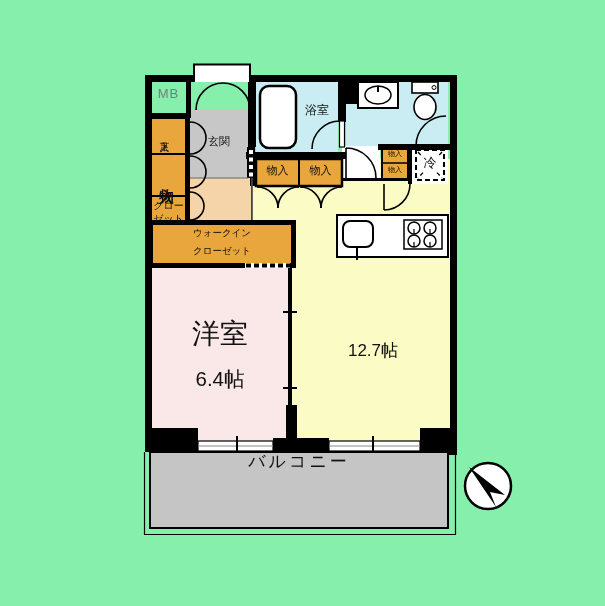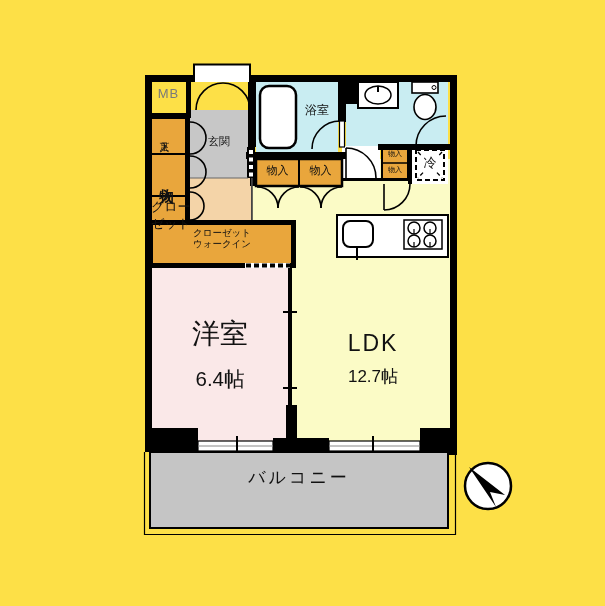--- a/index.html
+++ b/index.html
@@ -1,16 +1,16 @@
 <!DOCTYPE html>
 <html><head>
 <meta charset="utf-8">
 <style>
   html,body{margin:0;padding:0;background:#fff;}
-  #canvas{position:relative;width:605px;height:606px;background:#fde047;overflow:hidden;
+  #canvas{position:relative;width:605px;height:606px;background:#86efac;overflow:hidden;
           font-family:"Liberation Sans","DejaVu Sans",sans-serif;color:#111;}
   #plan-svg{position:absolute;left:0;top:0;}
   .lbl{position:absolute;text-align:center;line-height:1.15;color:#111;white-space:nowrap;}
   .vert{writing-mode:vertical-rl;text-orientation:upright;white-space:normal;line-height:1;}
 </style>
 </head>
 <body>
 <div id="canvas">
 
 <svg id="plan-svg" width="605" height="606" viewBox="0 0 605 606">
@@ -153,34 +153,33 @@
     <circle cx="488" cy="486" r="23" fill="#fff" stroke="#000" stroke-width="2.5"></circle>
     <polygon points="469,467 505,495 490,492 496,507" fill="#000"></polygon>
   </g>
 </svg>
 
 <div class="lbl" style="left:151px;top:87px;width:35px;font-size:13px;color:#7a7a7a;letter-spacing:1px;">MB</div>
 <div class="lbl" style="left:192px;top:135px;width:54px;font-size:11px;">玄関</div>
 <div class="lbl" style="left:294px;top:104px;width:46px;font-size:12px;">浴室</div>
 <div class="lbl vert" style="left:160px;top:116px;height:38px;font-size:9.5px;">下足入</div>
 <div class="lbl vert" style="left:159px;top:158px;height:38px;font-size:14.5px;font-weight:bold;">物入</div>
-<div class="lbl" style="left:151px;top:199px;width:35px;font-size:13px;line-height:1.3;"><span>クロー</span><br>
+<div class="lbl" style="left:151px;top:199px;width:35px;font-size:10px;line-height:1.3;"><span>クロー</span><br>
      <span>ゼット</span></div>
 <div class="lbl" style="left:256px;top:164px;width:43px;font-size:11px;">物入</div>
 <div class="lbl" style="left:299px;top:164px;width:43px;font-size:11px;">物入</div>
 <div class="lbl" style="left:382px;top:150px;width:26px;font-size:7px;">物入</div>
 <div class="lbl" style="left:382px;top:166px;width:26px;font-size:7px;">物入</div>
 <div class="lbl" style="left:421px;top:156px;width:18px;font-size:13px;background:#fff;">冷</div>
 <div class="lbl" style="left:153px;top:228px;width:138px;font-size:9.5px;">
+  <div style="margin-bottom:7px;">ウォークイン</div>
   <div>クローゼット</div>
-  <div style="margin-bottom:7px;">ウォークイン</div>
 </div>
 <div class="lbl" style="left:150px;top:318px;width:140px;">
   <div style="font-size:28px;">洋室</div>
   <div style="font-size:20.5px;margin-top:17px;">6.4帖</div>
 </div>
 <div class="lbl" style="left:302px;top:330px;width:142px;">
-  <div style="font-size:23px;letter-spacing:2px;">LDK</div>
   <div style="font-size:17px;margin-top:11px;">12.7帖</div>
 </div>
-<div class="lbl" style="left:199px;top:468px;width:200px;font-size:17px;letter-spacing:3px;">バルコニー</div>
+<div class="lbl" style="left:199px;top:452px;width:200px;font-size:17px;letter-spacing:3px;">バルコニー</div>
 
 </div>
 
 </body></html>

